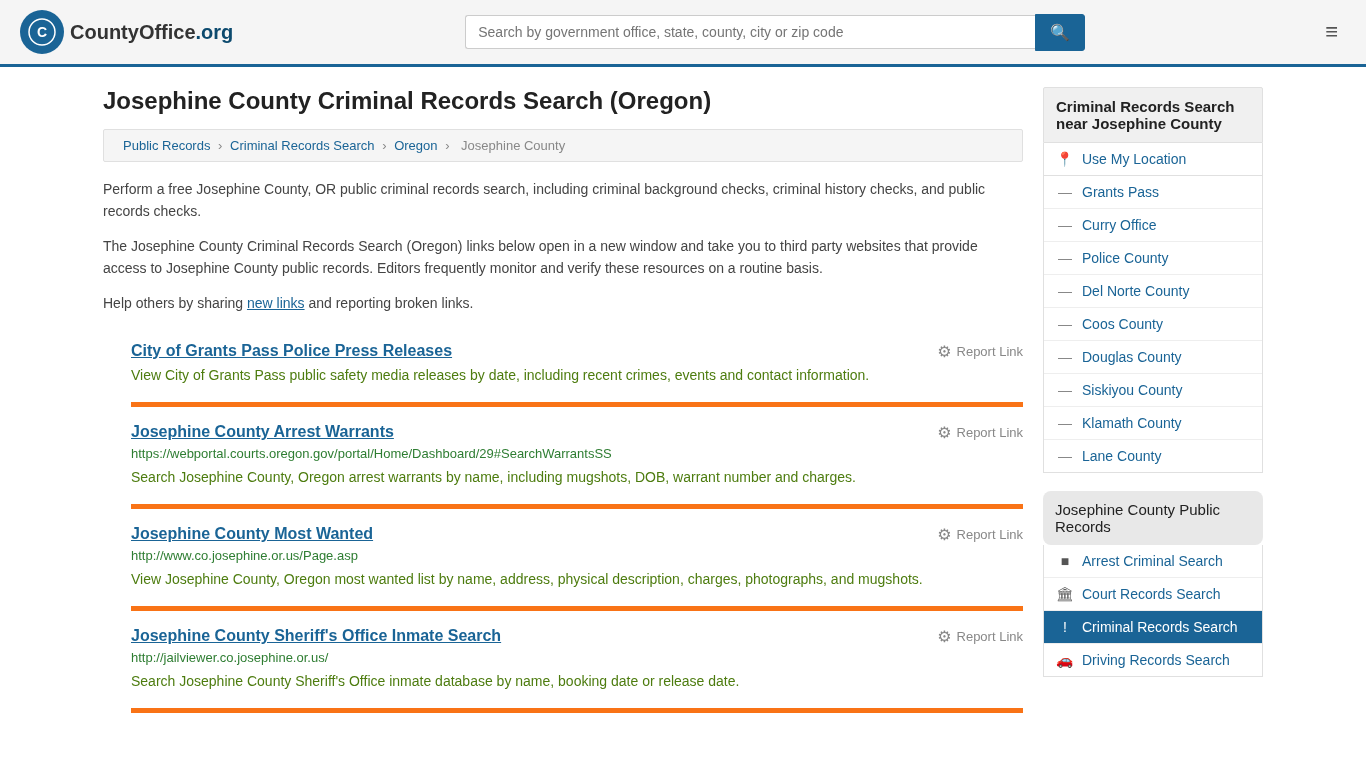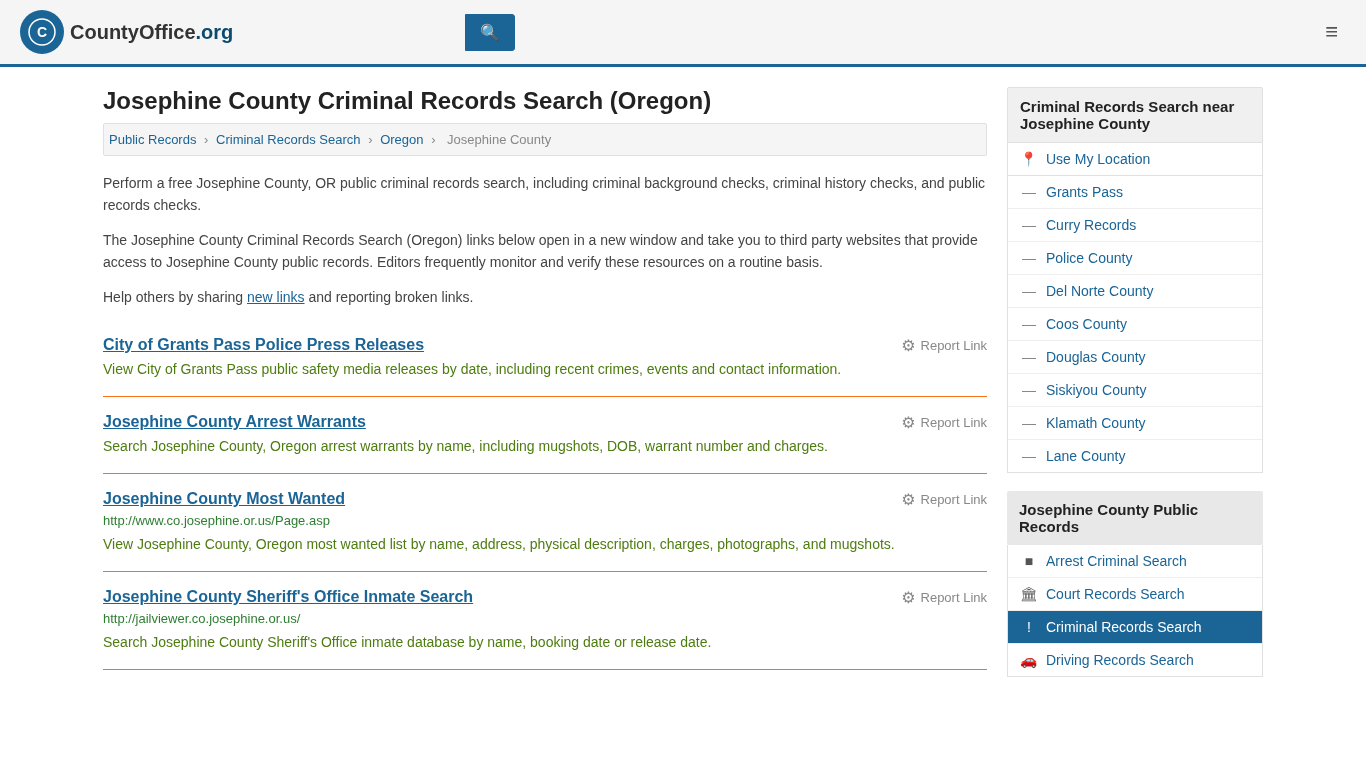--- a/index.html
+++ b/index.html
@@ -86,28 +86,28 @@
     }
 
     
     #content-area {
       flex: 1;
     }
     #page-title {
       font-size: 24px;
       font-weight: bold;
       color: #222;
-      margin-bottom: 8px;
+      margin-bottom: 14px;
     }
 
     
     #breadcrumb {
       background: #f5f5f5;
       border: 1px solid #e0e0e0;
-      padding: 8px 5px;
+      padding: 8px 19px;
       margin-bottom: 16px;
       font-size: 13px;
       color: #555;
       border-radius: 2px;
     }
     #breadcrumb a {
       color: #1a6496;
       text-decoration: none;
     }
     #breadcrumb span { color: #888; margin: 0 4px; }
@@ -116,22 +116,23 @@
     .desc-text {
       font-size: 14px;
       color: #444;
       line-height: 1.6;
       margin-bottom: 12px;
     }
     .desc-text a { color: #1a6496; }
 
     
     .result-item {
-      border-bottom: 1px solid #f97316;
+      border-bottom: 5px solid #f97316;
       padding: 16px 0;
+      margin-left: 28px;
     }
     .result-title {
       font-size: 16px;
       font-weight: bold;
       color: #1a6496;
       text-decoration: underline;
       cursor: pointer;
       display: inline;
     }
     .result-header {
@@ -157,30 +158,30 @@
       word-break: break-all;
     }
     .result-desc {
       font-size: 14px;
       color: #4d7c0f;
       line-height: 1.5;
     }
 
     
     #sidebar {
-      width: 256px;
+      width: 220px;
       flex-shrink: 0;
     }
     .sidebar-section-title {
       background: #e8e8e8;
       padding: 10px 12px;
       font-size: 15px;
-      font-weight: bold;
+      font-weight: normal;
       color: #222;
-      border-radius: 2px;
+      border-radius: 8px;
       margin-bottom: 0;
     }
     .sidebar-list {
       list-style: none;
       border: 1px solid #e0e0e0;
       border-top: none;
       margin-bottom: 18px;
     }
     .sidebar-list li {
       border-bottom: 1px solid #eee;
@@ -230,20 +231,21 @@
         <circle cx="14" cy="14" r="13" fill="#1a6496" stroke="white" stroke-width="1.5"></circle>
         <text x="14" y="19" text-anchor="middle" fill="white" font-size="14" font-weight="bold" font-family="Arial">C</text>
       </svg>
     </div>
     <div id="logo-text">
       <span style="color:#333; font-size:20px; font-weight:bold;">CountyOffice</span><span style="color:#0c4a6e;">.org</span>
     </div>
   </div>
 
   <div id="search-area">
+    <input id="search-input" type="text" placeholder="Search by government office, state, county, city or zip code" style="">
     <button id="search-button">
       <span>🔍</span>
     </button>
   </div>
 
   <div id="header-right">
     <button id="menu-button">
       <span>≡</span>
     </button>
   </div>
@@ -282,20 +284,21 @@
     <div class="result-desc">View City of Grants Pass public safety media releases by date, including recent crimes, events and contact information.</div>
   </div>
         <div class="result-item">
     <div class="result-header">
       <a href="#" class="result-title">Josephine County Arrest Warrants</a>
       <div class="report-link">
         <span class="report-icon">⚙</span>
         <span>Report Link</span>
       </div>
     </div>
+    <div class="result-url">https://webportal.courts.oregon.gov/portal/Home/Dashboard/29#SearchWarrantsSS</div>
     <div class="result-desc">Search Josephine County, Oregon arrest warrants by name, including mugshots, DOB, warrant number and charges.</div>
   </div>
         <div class="result-item">
     <div class="result-header">
       <a href="#" class="result-title">Josephine County Most Wanted</a>
       <div class="report-link">
         <span class="report-icon">⚙</span>
         <span>Report Link</span>
       </div>
     </div>
@@ -331,21 +334,21 @@
     <ul class="sidebar-list" id="nearby-links" style="margin-top:-18px; margin-bottom:18px;">
     <li>
           <a href="#">
             <span class="si-icon" style="color:#888;">—</span>
             <span>Grants Pass</span>
           </a>
         </li>
         <li>
           <a href="#">
             <span class="si-icon" style="color:#888;">—</span>
-            <span>Curry Records</span>
+            <span>Curry Office</span>
           </a>
         </li>
         <li>
           <a href="#">
             <span class="si-icon" style="color:#888;">—</span>
             <span>Police County</span>
           </a>
         </li>
         <li>
           <a href="#">

